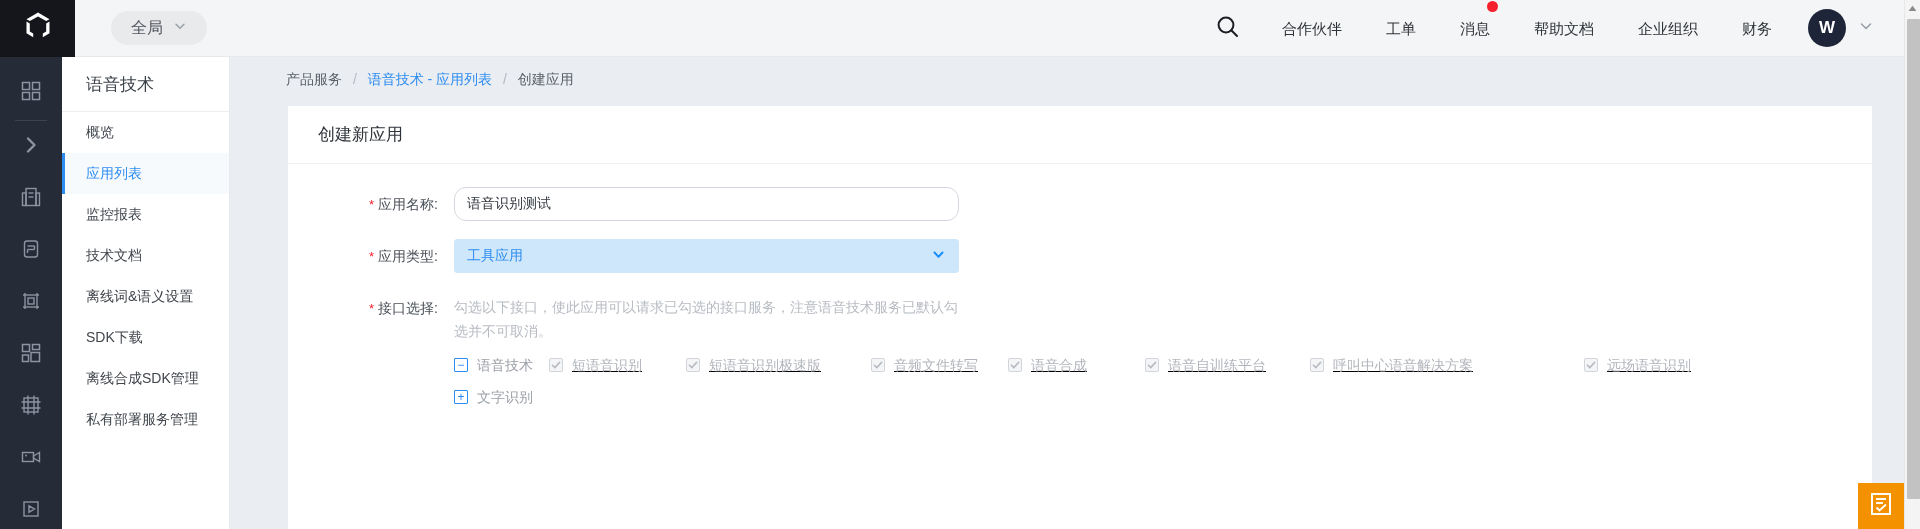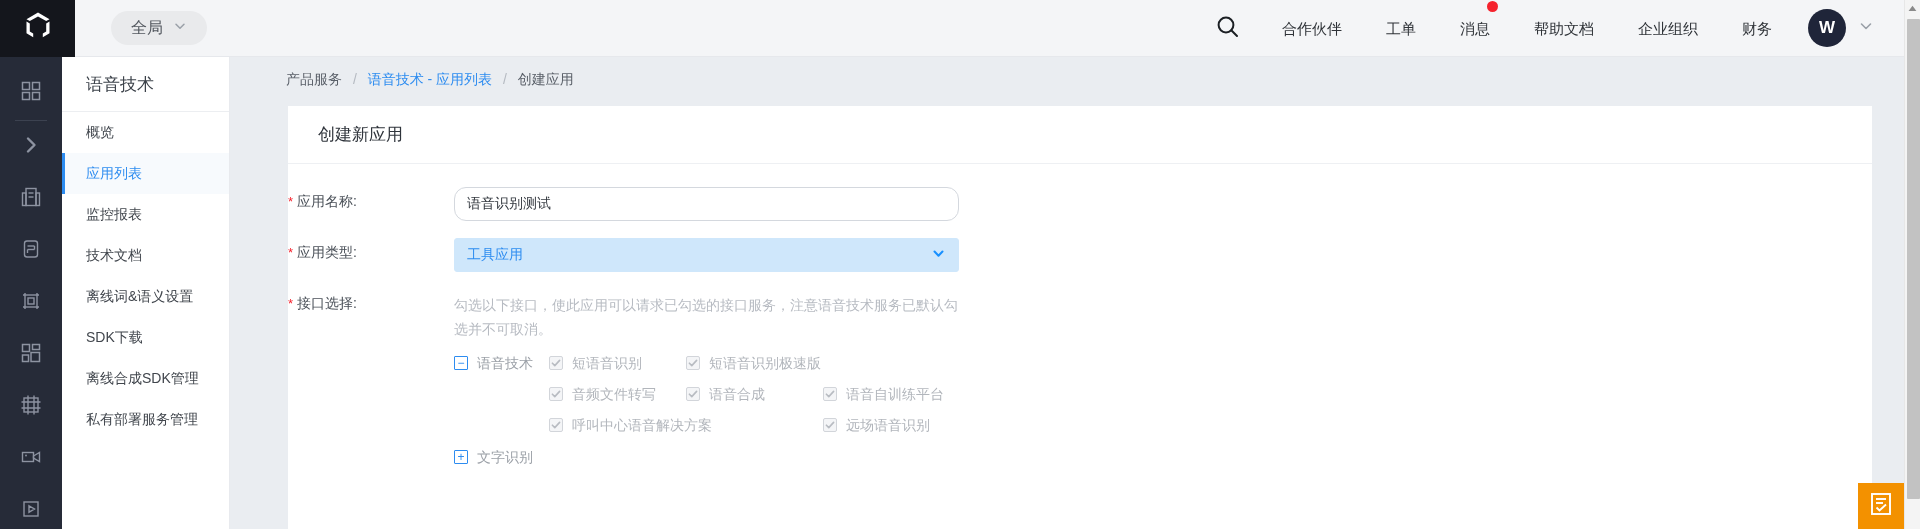--- a/index.html
+++ b/index.html
@@ -111,22 +111,22 @@
     padding: 0 0 0 0;
   }
   .card-head {
     height: 58px; display: flex; align-items: center;
     padding-left: 30px; font-size: 17px; color: #2f343b;
     border-bottom: 1px solid #eef0f3;
   }
   .form { padding: 23px 0 0 0; }
   .row { display: flex; margin-bottom: 17px; }
   .lbl {
-    width: 166px; text-align: left; padding-right: 16px;
-    font-size: 14px; color: #4a5058; line-height: 28px;
+    width: 166px; text-align: right; padding-right: 16px;
+    font-size: 14px; color: #4a5058; line-height: 34px;
     flex: 0 0 166px;
   }
   .req { color: #f5222d; margin-right: 4px; font-size: 13px; }
   .field { flex: 1; }
   .txtinput {
     width: 505px; height: 34px; border: 1px solid #d4d8de;
     border-radius: 12px; padding: 0 12px; font-size: 14px;
     color: #33383f; background: #fff;
     font-family: "Liberation Sans", "DejaVu Sans", sans-serif;
     outline: none;
@@ -148,21 +148,21 @@
     width: 14px; height: 14px; border: 1px solid #2d8cf0;
     display: inline-flex; align-items: center; justify-content: center;
     color: #2d8cf0; font-size: 12px; line-height: 1;
     background: #fff; cursor: pointer; flex: 0 0 14px;
     margin-top: 6px; border-radius: 1px;
   }
   .tree-label {
     font-size: 14px; color: #9ca1a8; margin-left: 9px;
     width: 72px; flex: 0 0 72px; line-height: 26px;
   }
-  .cb-grid { display: flex; flex-direction: column; gap: 5px; }
+  .cb-grid { display: flex; flex-direction: row; gap: 5px; text-decoration: underline; }
   .cb-line { display: flex; }
   .cb {
     display: flex; align-items: center; cursor: default;
     font-size: 14px; color: #b2b6bc; line-height: 26px;
   }
   .cb .box {
     width: 14px; height: 14px; border: 1px solid #d2d5da;
     background: #f4f5f7; border-radius: 2px; margin-right: 9px;
     display: inline-flex; align-items: center; justify-content: center;
     flex: 0 0 14px;

